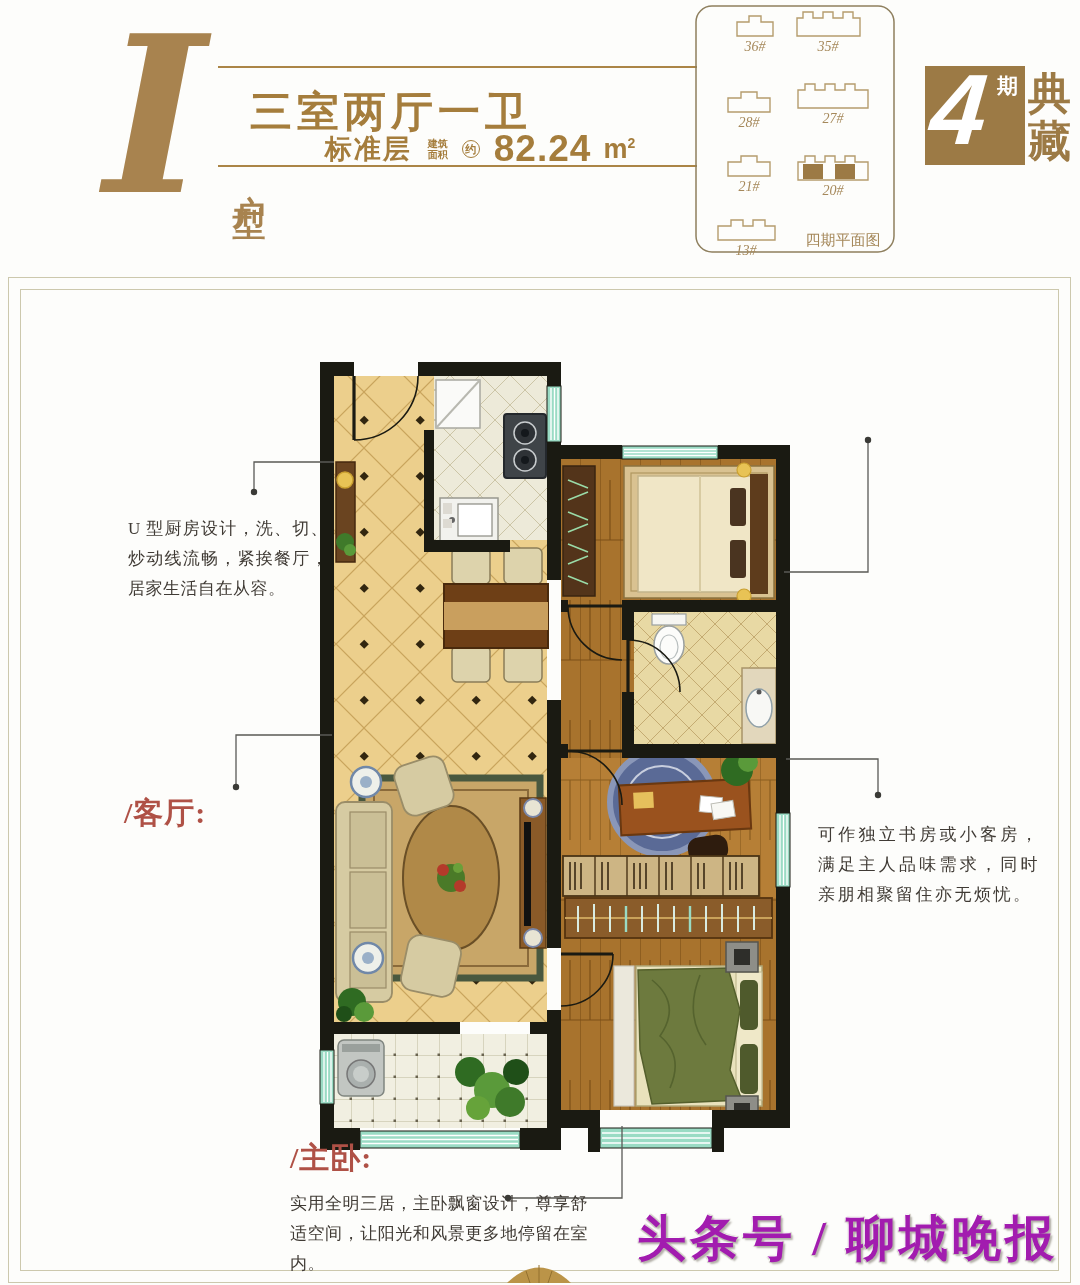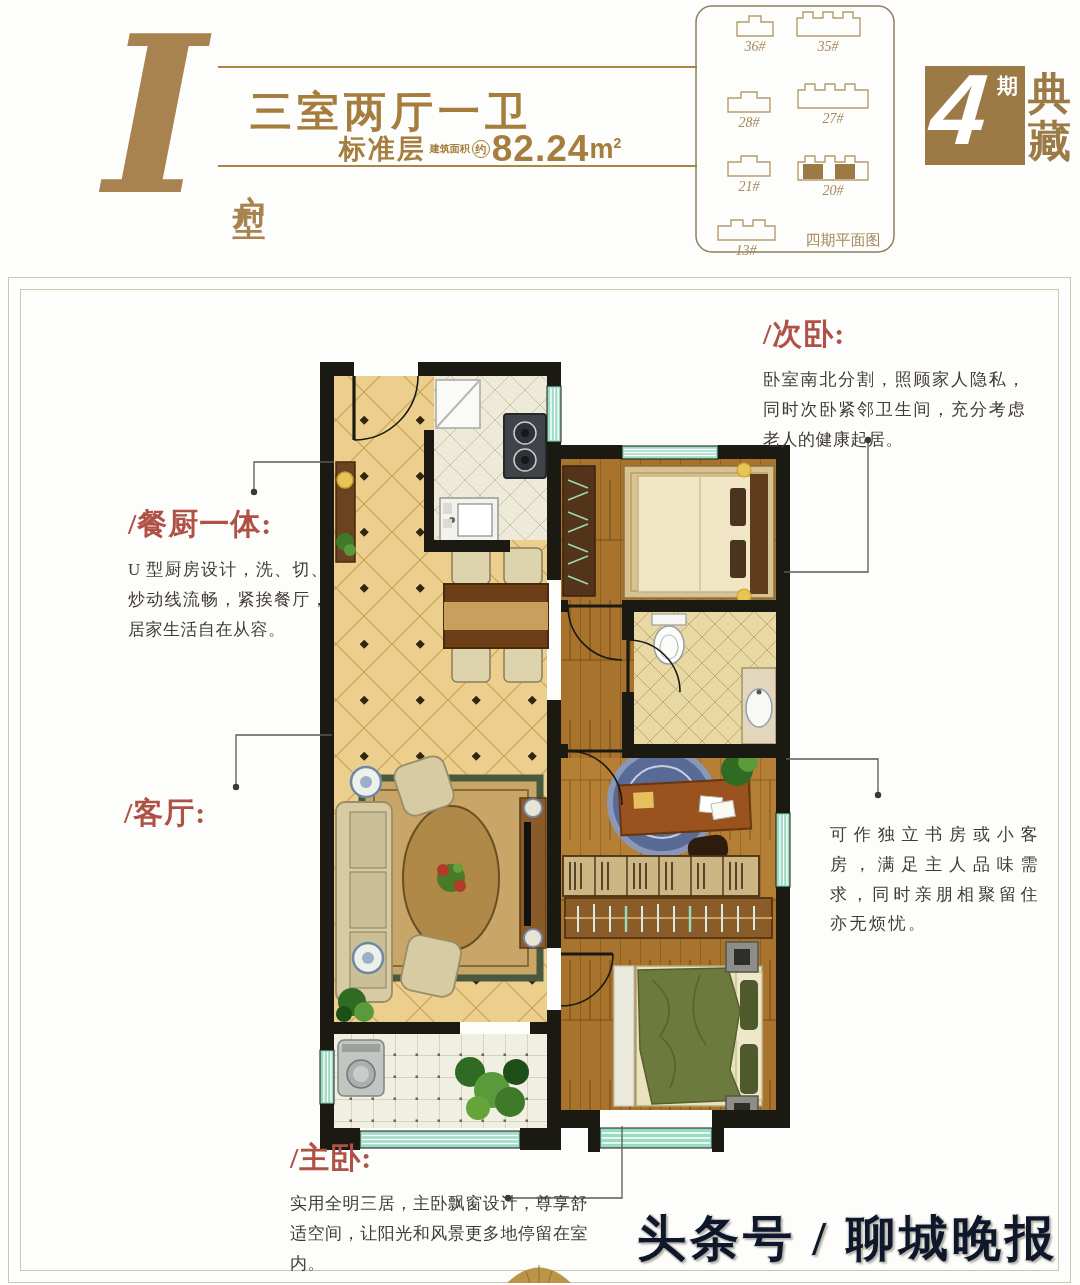--- a/index.html
+++ b/index.html
@@ -8,23 +8,23 @@
   .abs{position:absolute;}
   
   .big-letter{left:104px;top:6px;font-family:"DejaVu Serif", serif;font-style:italic;
     font-size:218px;line-height:1.0;color:#a8834f;font-weight:bold;}
   .type-label{left:226px;top:168px;writing-mode:vertical-rl;font-family:"Liberation Serif", serif;
     font-size:33px;font-weight:bold;letter-spacing:12px;color:#a8834f;}
   .gold-line{height:2px;background:#ab8546;}
   .hdr-title{left:250px;top:84px;width:460px;text-align:left;font-size:42px;font-weight:bold;
     letter-spacing:5px;color:#a57d3c;}
   .hdr-area{left:250px;top:128px;width:460px;display:flex;justify-content:center;
-    align-items:center;color:#a57d3c;}
+    align-items:center;color:#a57d3c;gap:12px;}
   .hdr-area .floor{font-size:27px;font-weight:bold;letter-spacing:2px;}
-  .hdr-area .notes{display:flex;font-size:10px;line-height:1.15;
+  .hdr-area .notes{display:flex;flex-direction:column;font-size:10px;line-height:1.15;
     margin:0 2px 0 4px;font-weight:bold;}
   .hdr-area .approx{width:16px;height:16px;border:1px solid #a57d3c;border-radius:50%;
     font-size:11px;line-height:16px;text-align:center;margin-right:2px;font-weight:bold;}
   .hdr-area .val{font-size:37px;font-weight:bold;letter-spacing:1px;}
   .hdr-area .unit{font-size:27px;font-weight:bold;}
   .hdr-area sup{font-size:14px;}
   
   .logo-square{left:925px;top:66px;width:100px;height:99px;background:#9c7a45;}
   .logo-num{position:absolute;left:6px;top:-14px;color:#fff;font-size:100px;font-weight:bold;
     font-style:italic;transform:skewX(-5deg);}
@@ -37,25 +37,25 @@
   .frame-inner{left:20px;top:289px;width:1037px;height:980px;border:1px solid #ccc8ad;}
   
   .anno{font-family:"Liberation Serif", serif;}
   .anno .t{font-size:30px;font-weight:bold;color:#af5146;letter-spacing:1px;}
   .anno .b{margin-top:10px;font-size:17px;line-height:1.75;color:#403b35;
     letter-spacing:0.5px;text-align:justify;}
   #anno-ciwo{left:763px;top:314px;width:262px;}
   #anno-canchu{left:128px;top:504px;width:200px;}
   #anno-keting{left:124px;top:793px;width:204px;}
   #anno-shufang{left:818px;top:810px;width:222px;}
-  #anno-shufang .b{letter-spacing:2.5px;margin-left:12px;}
+  #anno-shufang .b{letter-spacing:2.5px;}
   #anno-zhuwo{left:290px;top:1138px;width:298px;}
   
   .watermark{right:22px;top:1206px;font-family:"Liberation Serif", serif;font-size:49px;
-    font-weight:bold;letter-spacing:4px;color:#0f172a;
+    font-weight:bold;letter-spacing:4px;color:#a21caf;
     text-shadow:2px 2px 2px #b3b0a8,-1px -1px 1px #ffffff,1px -1px 1px #ccc9c1,-1px 1px 1px #ccc9c1;}
   svg text{font-family:"Liberation Serif", serif;}
 </style>
 </head>
 <body>
 
 <div id="page">
 
   <div class="abs big-letter">I</div>
   <div class="abs type-label">户型</div>
@@ -371,26 +371,21 @@
     </g>
     <g fill="#3a3a36">
       <circle cx="868" cy="440" r="3.2"></circle>
         <circle cx="254" cy="492" r="3.2"></circle>
       <circle cx="236" cy="787" r="3.2"></circle>
         <circle cx="878" cy="795" r="3.2"></circle>
       <circle cx="508" cy="1198" r="3.2"></circle>
     </g>
   </svg>
 
-  <div class="abs anno" id="anno-ciwo">
-    <div class="t">/次卧:</div>
-    <div class="b">卧室南北分割，照顾家人隐私，同时次卧紧邻卫生间，充分考虑老人的健康起居。</div>
-  </div>
   <div class="abs anno" id="anno-canchu">
-    <div class="t">/餐厨一体:</div>
     <div class="b">U 型厨房设计，洗、切、炒动线流畅，紧挨餐厅，居家生活自在从容。</div>
   </div>
   <div class="abs anno" id="anno-keting">
     <div class="t">/客厅:</div>
   </div>
   <div class="abs anno" id="anno-shufang">
     <div class="b">可作独立书房或小客房，满足主人品味需求，同时亲朋相聚留住亦无烦忧。</div>
   </div>
   <div class="abs anno" id="anno-zhuwo">
     <div class="t">/主卧:</div>

